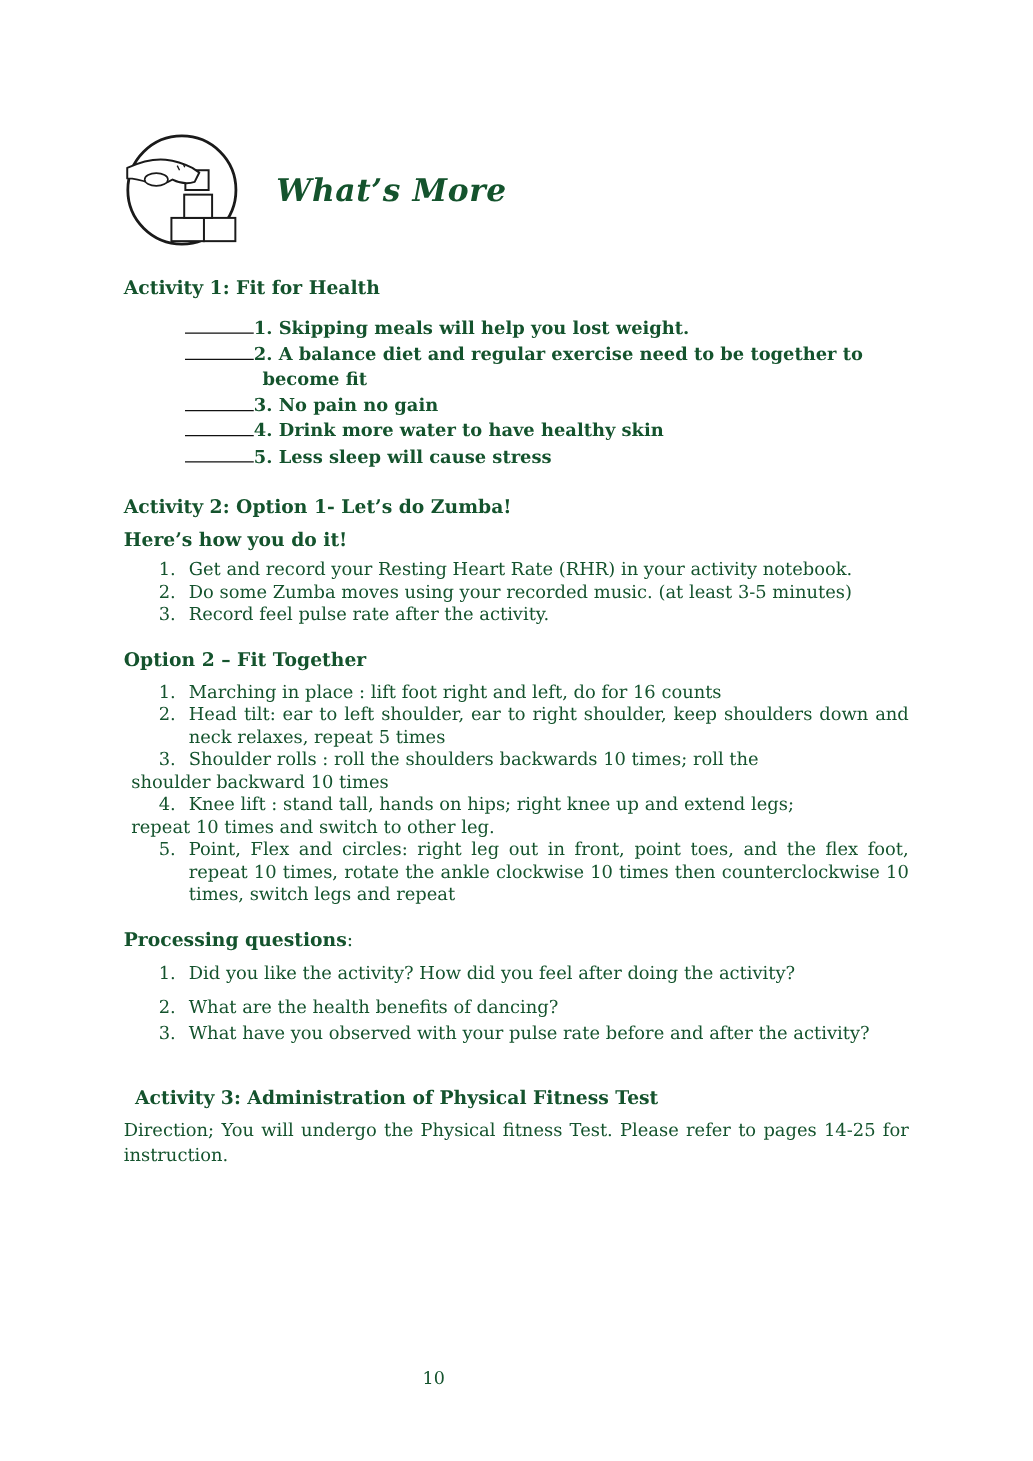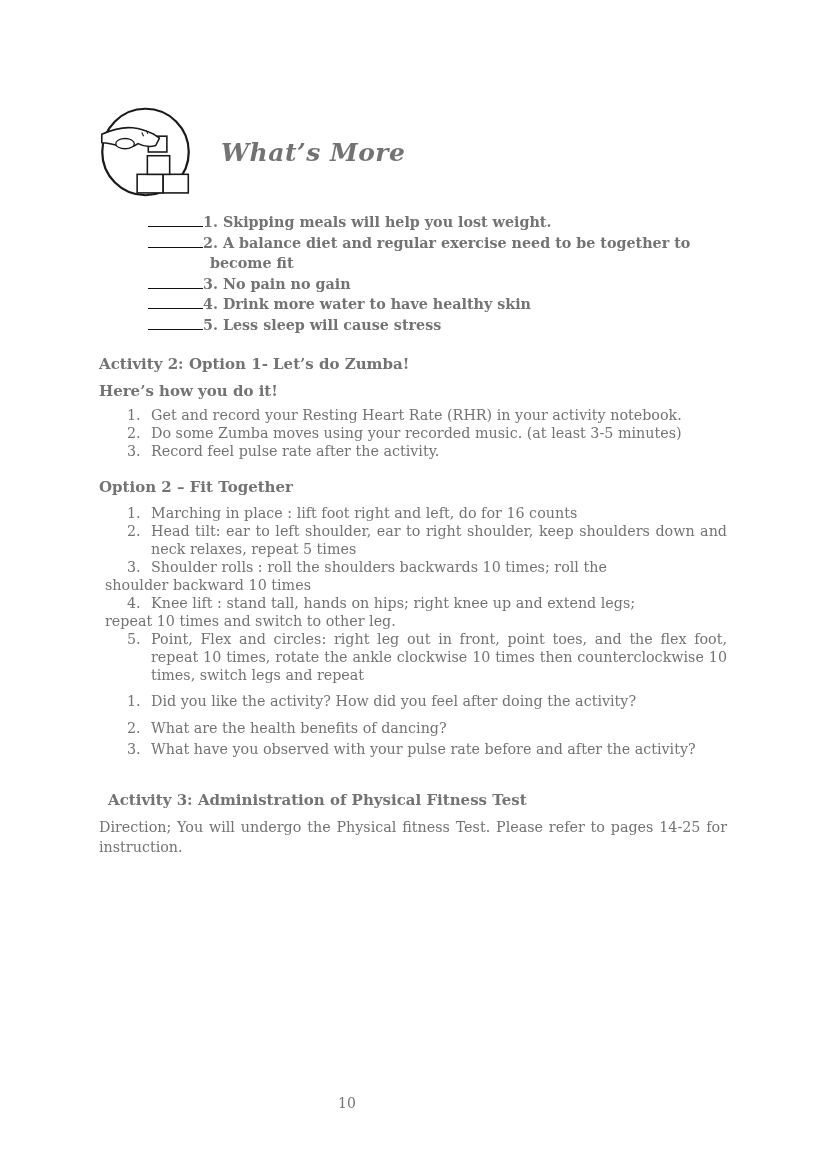--- a/index.html
+++ b/index.html
@@ -2,21 +2,21 @@
 <html><head>
 <meta charset="utf-8">
 <style>
   html, body { margin:0; padding:0; background:#ffffff; }
   .page {
     position:relative;
     width:826px; height:1169px;
     background:#ffffff;
     font-family:"DejaVu Serif", serif;
     font-size:14.3px;
-    color:#737373;
+    color:#14532d;
     overflow:hidden;
   }
   .content { position:absolute; left:99px; width:628px; top:0; }
 
   
   .header { margin-top:105px; height:94px; display:flex; align-items:center; }
   .icon-wrap { width:93px; height:94px; flex:0 0 auto; }
   .title {
     margin:0 0 0 29px;
     font-size:25px; font-weight:bold; font-style:italic;
@@ -77,20 +77,21 @@
           <rect x="52" y="54" width="24" height="20" fill="#ffffff" stroke="#1a1a1a" stroke-width="1.7"></rect>
           <rect x="53" y="33" width="20" height="17" fill="#ffffff" stroke="#1a1a1a" stroke-width="1.7"></rect>
           <path d="M3,31 C14,26 26,23 36,24 C45,25 53,28 59,31 L65,35 L61,43 C55,45 48,44 42,41 C36,45 28,47 22,44 C14,41 7,40 3,40 Z" fill="#ffffff" stroke="#1a1a1a" stroke-width="1.7" stroke-linejoin="round"></path>
           <ellipse cx="28" cy="41" rx="10" ry="5.5" fill="#ffffff" stroke="#1a1a1a" stroke-width="1.4"></ellipse>
           <path d="M46,29 l2,4 M51,27 l1.5,3.5" stroke="#1a1a1a" stroke-width="1.2" fill="none"></path>
         </svg>
       </div>
       <h1 class="title">What’s More</h1>
     </div>
 
+    <h2 class="h a1h">Activity 1: Fit for Health</h2>
 
     <div class="blist">
       <div><span class="blank"></span><span class="bnum">1.</span> <span>Skipping meals will help you lost weight.</span></div>
       <div><span class="blank"></span><span class="bnum">2.</span> <span>A balance diet and regular exercise need to be together to</span></div>
       <div class="bcont">become fit</div>
       <div><span class="blank"></span><span class="bnum">3.</span> <span>No pain no gain</span></div>
       <div><span class="blank"></span><span class="bnum">4.</span> <span>Drink more water to have healthy skin</span></div>
       <div><span class="blank"></span><span class="bnum">5.</span> <span>Less sleep will cause stress</span></div>
     </div>
 
@@ -130,20 +131,21 @@
           <span class="num">4.</span>
           <span class="t">Knee lift : stand tall, hands on hips; right knee up and extend legs;</span>
         </div>
       <div class="cont-out">repeat 10 times and switch to other leg.</div>
       <div class="nrow">
           <span class="num">5.</span>
           <span class="t justify">Point, Flex and circles: right leg out in front, point toes, and the flex foot, repeat 10 times, rotate the ankle clockwise 10 times then counterclockwise 10 times, switch legs and repeat</span>
         </div>
     </div>
 
+    <h2 class="h ph"><b>Processing questions</b><span>:</span></h2>
     <div class="nlist plist">
       <div class="nrow row1">
           <span class="num">1.</span>
           <span class="t">Did you like the activity? How did you feel after doing the activity?</span>
         </div>
       <div class="nrow">
           <span class="num">2.</span>
           <span class="t">What are the health benefits of dancing?</span>
         </div>
       <div class="nrow">

